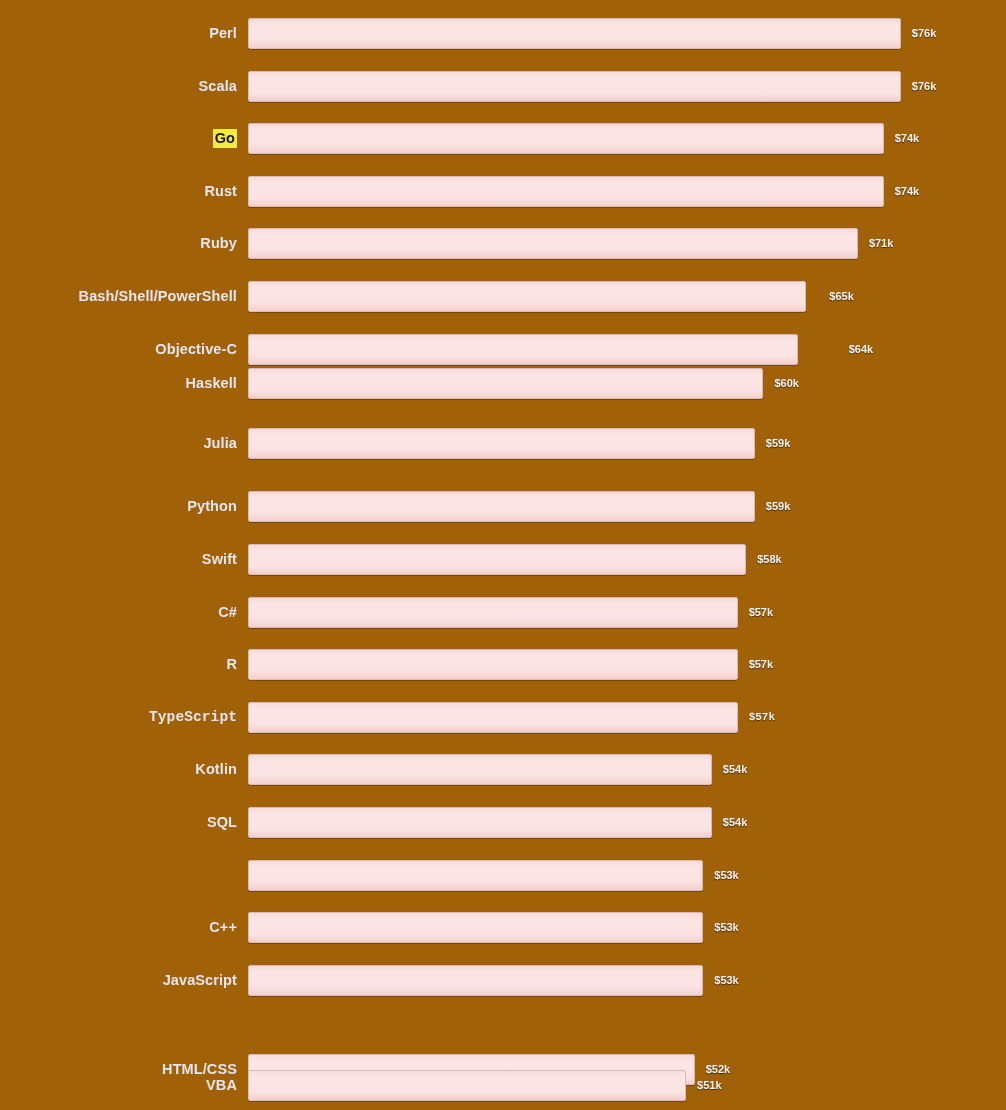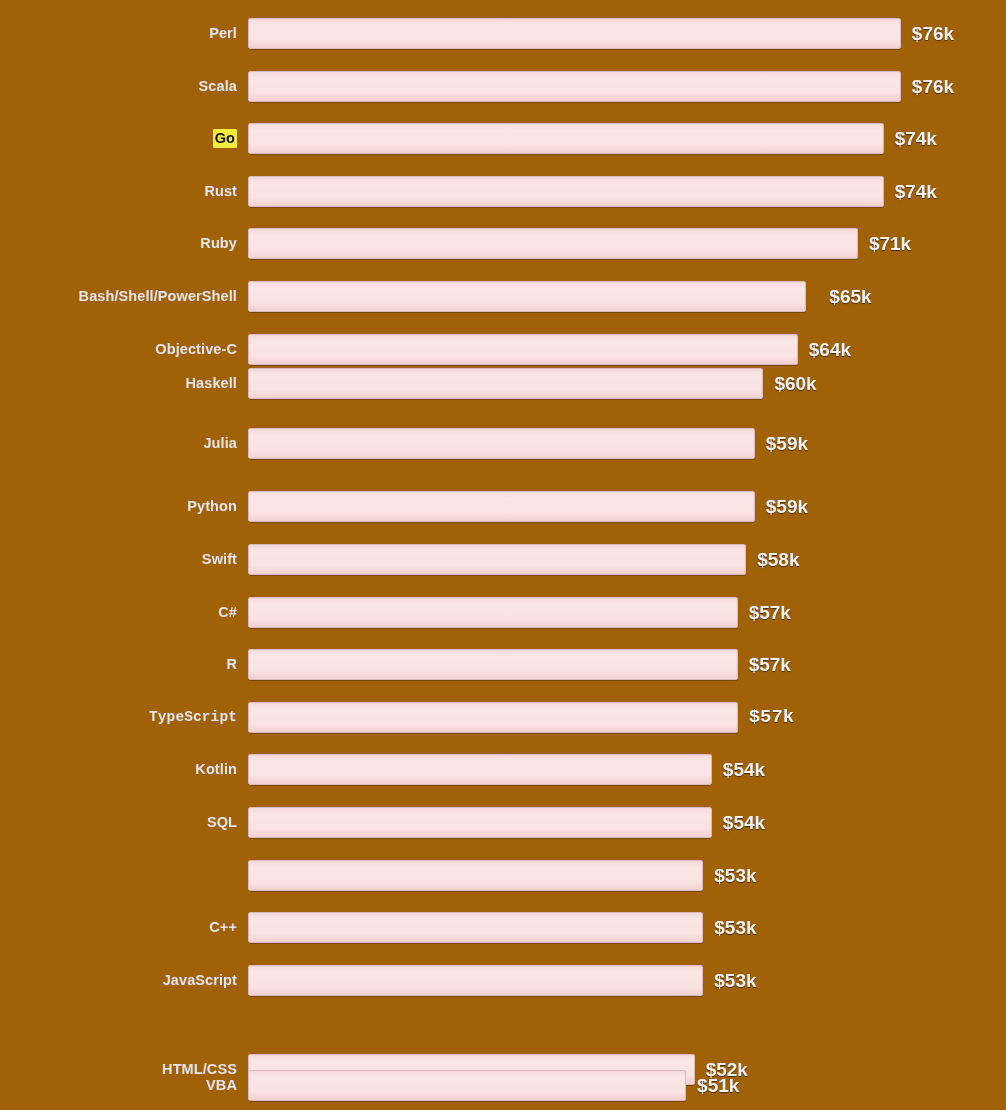--- a/index.html
+++ b/index.html
@@ -68,21 +68,21 @@
        #f6dada 0%,
        #fbe6e5 22%,
        #fae3e2 72%,
        #f2d0d0 100%);
     border: 1px solid #d9b9bb;
     border-radius: 2px;
     box-sizing: border-box;
     box-shadow: 0 1px 0 rgba(0,0,0,0.25);
   }
   .bar-value {
-    font-size: 19px;
+    font-size: 11px;
     font-weight: 700;
     color: #f2f2f5;
     margin-left: 11px;
     white-space: nowrap;
     text-shadow: 0 1px 1px rgba(0,0,0,0.55);
     line-height: 31px;
   }
 </style>
 </head>
 <body>
@@ -126,21 +126,21 @@
       </div>
       <div class="bar-row" style="top: 281px;">
         <div class="cat-label"><span class="label-text">Bash/Shell/PowerShell</span></div>
         <div class="bar-track" style="left: 248px; gap: 12px;">
           <div class="bar" style="width: 558.35px; height: 31px;"></div>
           <div class="bar-value">$65k</div>
         </div>
       </div>
       <div class="bar-row" style="top: 333.6px;">
         <div class="cat-label"><span class="label-text">Objective-C</span></div>
-        <div class="bar-track" style="left: 248px;">
+        <div class="bar-track" style="left: 248px; gap: 40px;">
           <div class="bar" style="width: 549.76px; height: 31px;"></div>
           <div class="bar-value">$64k</div>
         </div>
       </div>
       <div class="bar-row" style="top: 368px;">
         <div class="cat-label"><span class="label-text">Haskell</span></div>
         <div class="bar-track" style="left: 248px;">
           <div class="bar" style="width: 515.4px; height: 31px;"></div>
           <div class="bar-value">$60k</div>
         </div>

